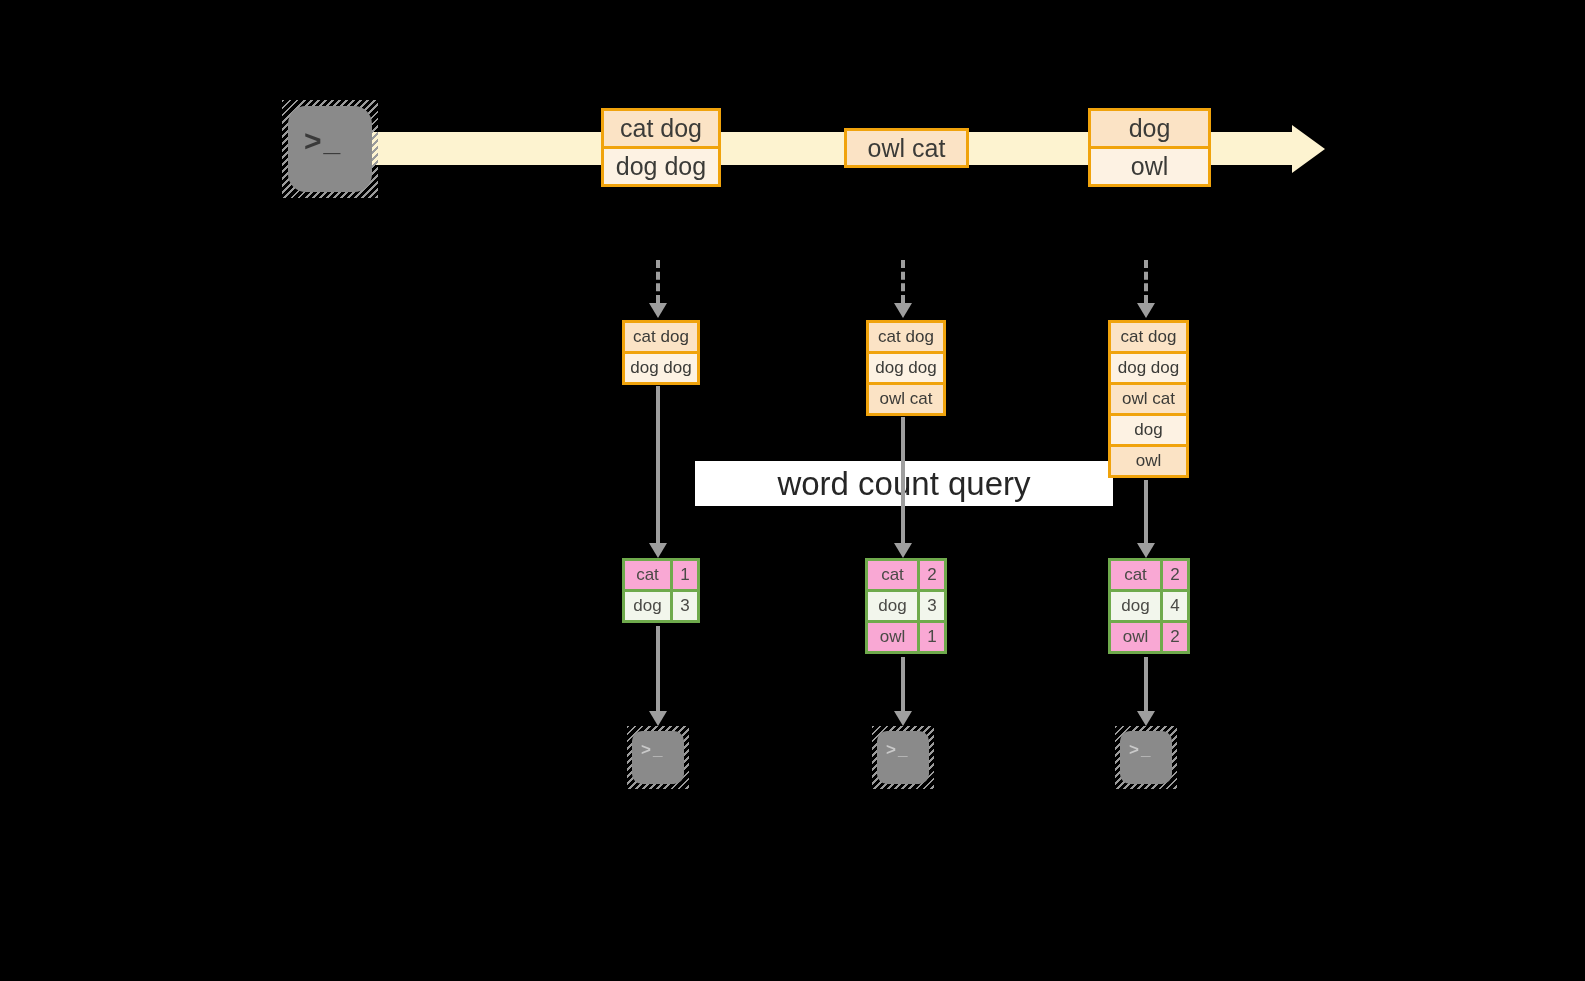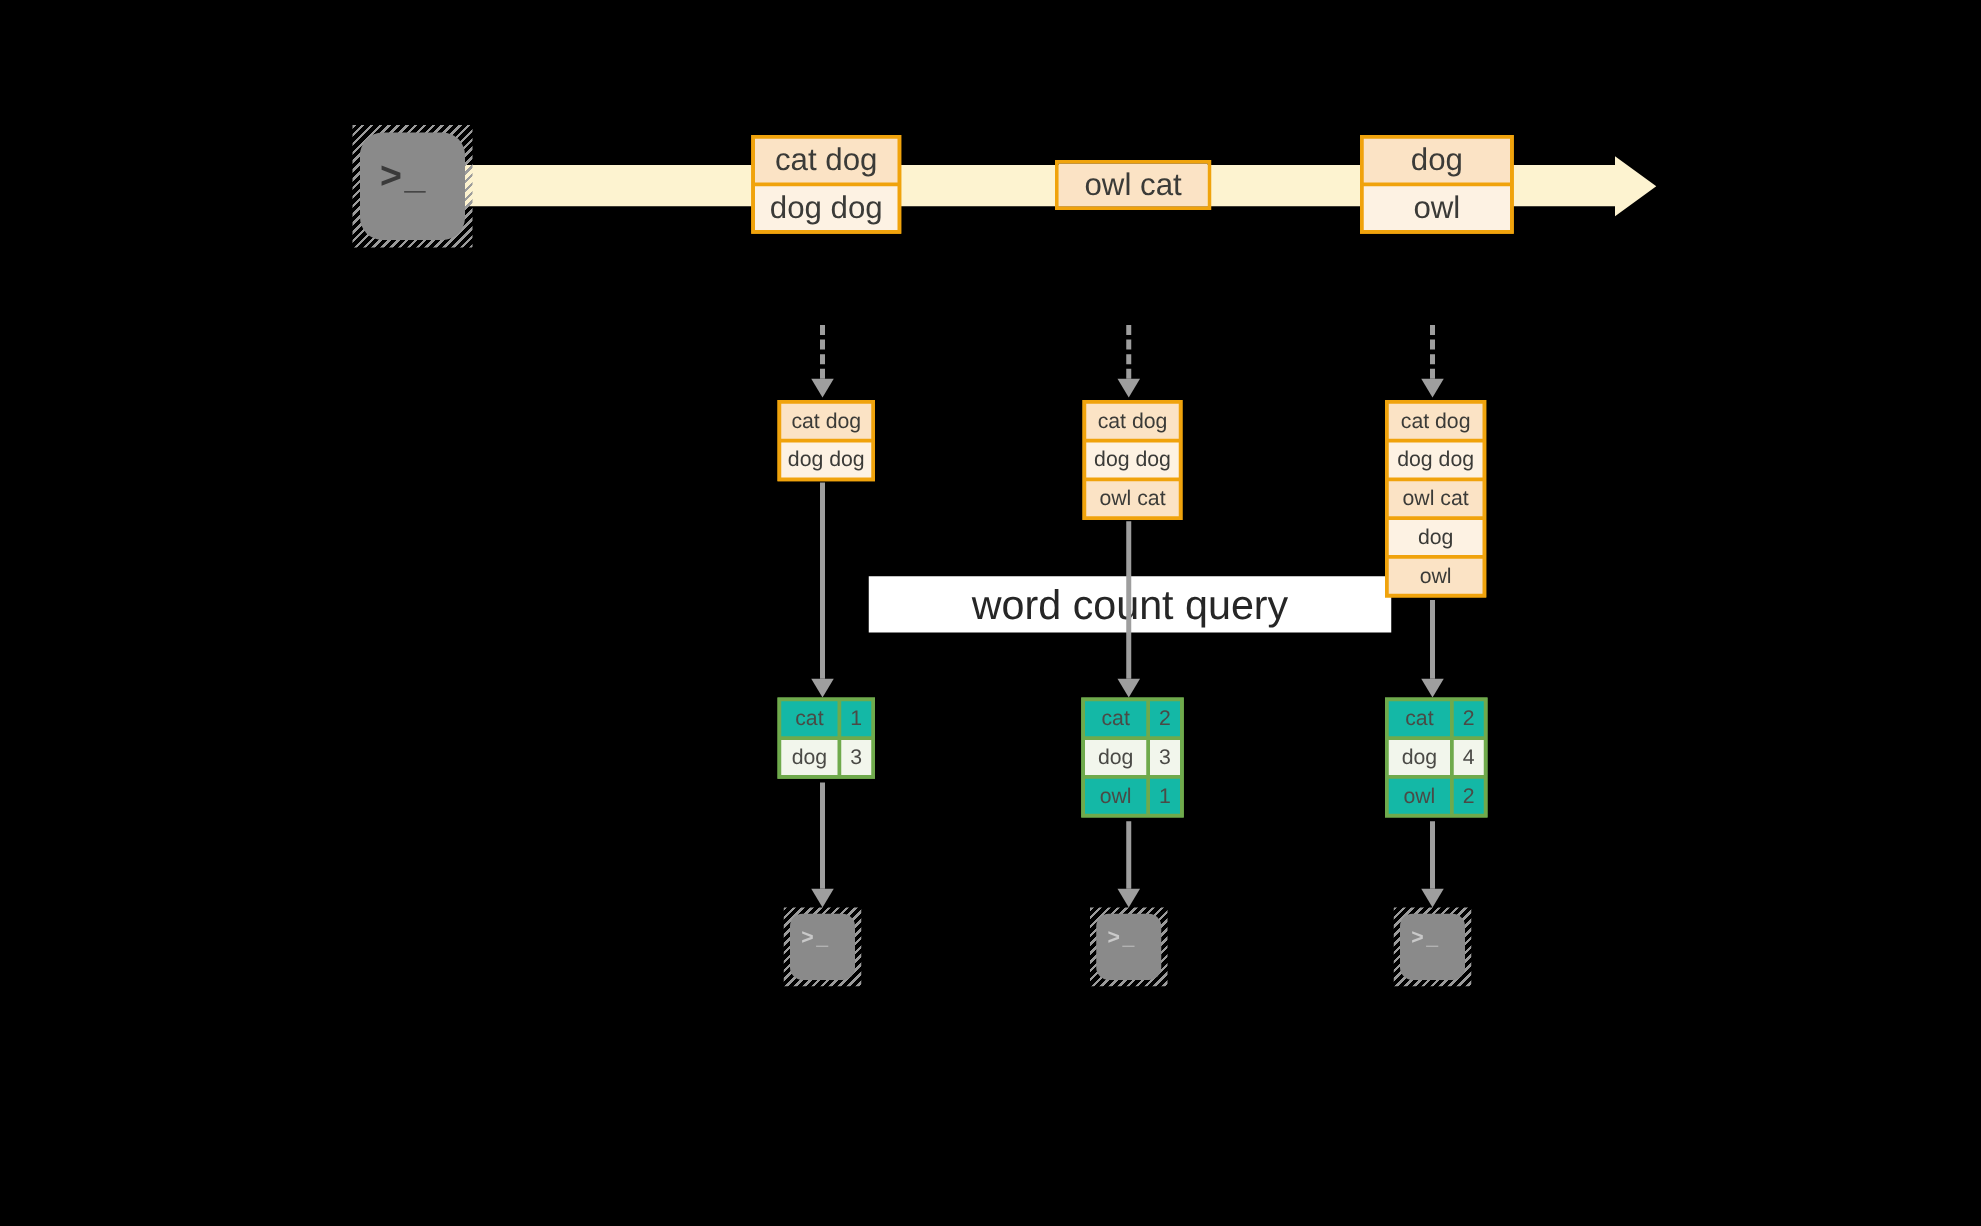--- a/index.html
+++ b/index.html
@@ -28,21 +28,21 @@
   .ebox .erow + .erow { margin-top:3px; }
   .ebox .erow:nth-child(even) { background:#fdf2e3; }
   .ebox-stream .erow { height:35px; font-size:25px; }
   .ebox-single .erow { height:34px; }
   .ebox-state { z-index:5; }
   .ebox-state .erow { height:28px; font-size:17px; }
   
   .gtable { position:absolute; z-index:5; border:3px solid #6faa4c; background:#6faa4c;
     display:grid; grid-template-columns:1fr 24px; gap:3px; }
   .gcell { height:28px; display:flex; align-items:center; justify-content:center;
-    font-size:17px; color:#4a4a46; background:#14b8a6; }
+    font-size:17px; color:#4a4a46; background:#f9a8d4; }
   .grow-alt { background:#f2f6ec; }
   
   .varrow { position:absolute; width:18px; display:flex; flex-direction:column; align-items:center; z-index:4; }
   .varrow .stem { width:4px; background:#9e9e9e; flex:1; }
   .varrow .stem.dashed { width:0; background:none; border-left:4px dashed #9e9e9e; }
   .varrow .head { width:0; height:0; flex:none;
     border-left:9px solid transparent; border-right:9px solid transparent;
     border-top:15px solid #9e9e9e; }
   
   .qband { position:absolute; left:695px; top:461px; width:418px; height:45px; background:#ffffff; z-index:2; }

